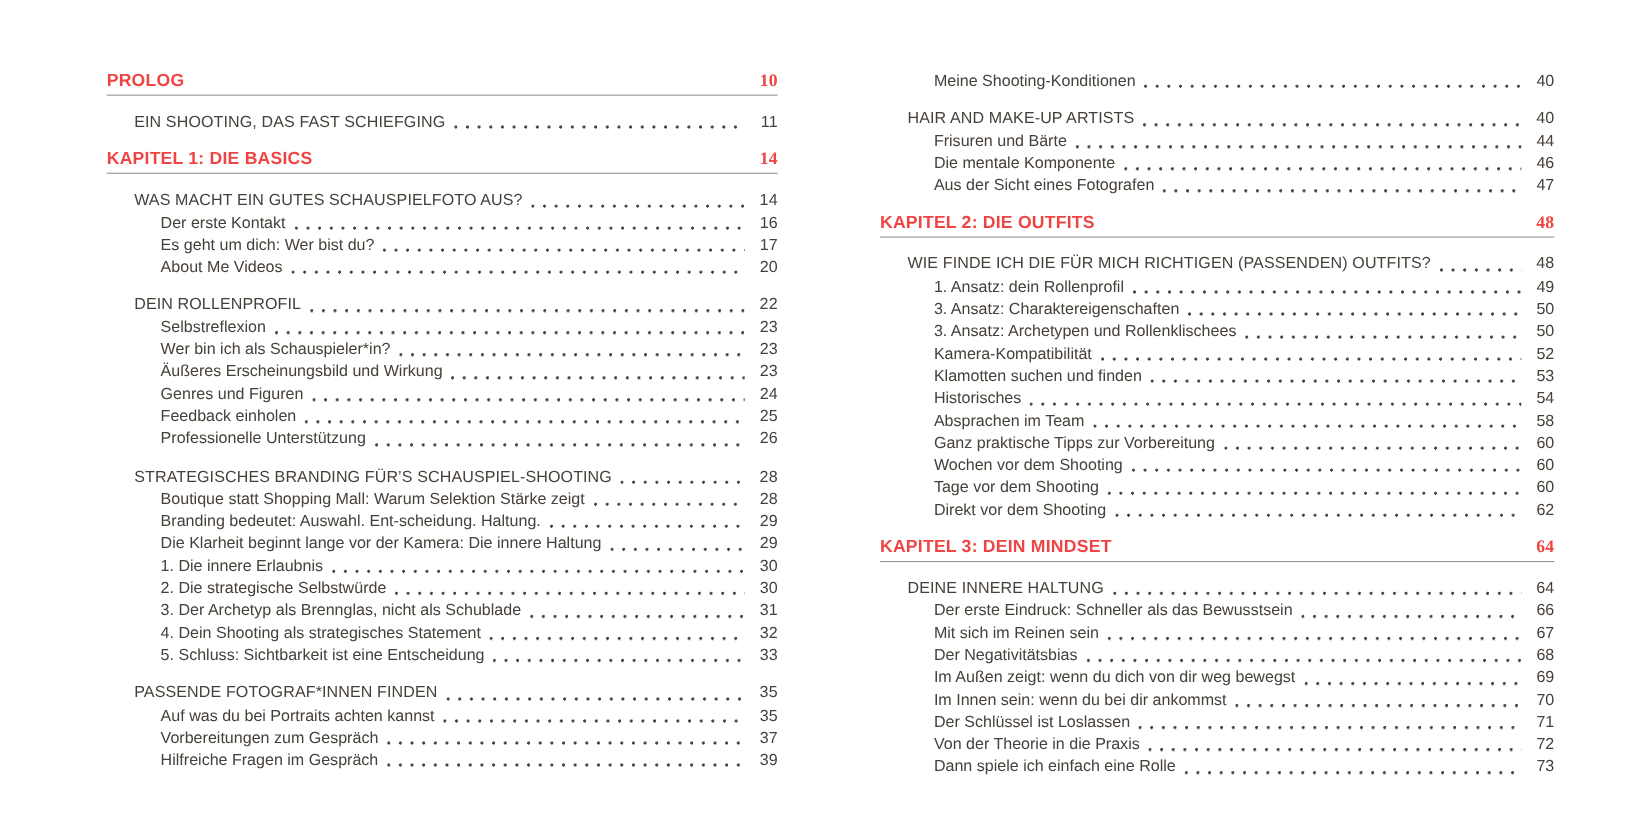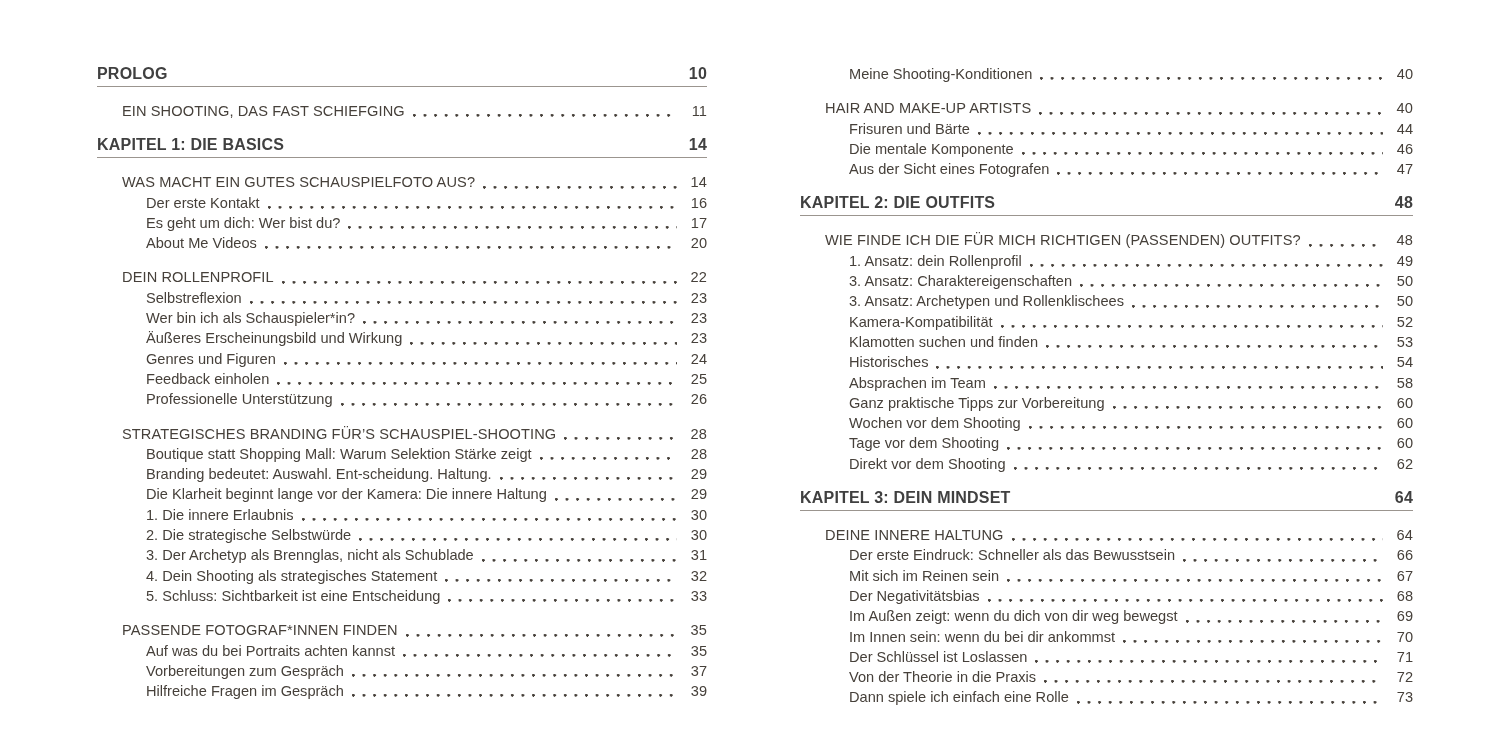--- a/index.html
+++ b/index.html
@@ -28,21 +28,21 @@
   .chapter {
     display: flex;
     align-items: baseline;
     margin-top: 14px;
     padding-bottom: 3px;
     border-bottom: 1.5px solid #9b958f;
     font-weight: bold;
     font-size: 16px;
     line-height: 19px;
     letter-spacing: 0.2px;
-    color: #404040;
+    color: #ef4444;
     margin-bottom: 1px;
   }
   .toc-column > .chapter:first-child { margin-top: 0; }
 
   .row {
     display: flex;
     align-items: baseline;
     line-height: 20.3px;
     font-size: 14.6px;
     justify-content: space-between;
@@ -66,21 +66,21 @@
     background-image: radial-gradient(circle at 1.4px 1.4px, #46403a 1.25px, rgba(0,0,0,0) 1.5px);
     background-size: 10.6px 3px;
     background-repeat: repeat-x;
     background-position: left bottom;
   }
   .pagenum {
     min-width: 24px;
     text-align: right;
     white-space: nowrap;
   }
-  .chapter .pagenum { font-weight: bold; }
+  .chapter .pagenum { font-weight: bold; font-family: Liberation Serif, serif; }
 </style>
 </head>
 <body>
 
 <div class="page">
   <div class="toc-column" id="col-left">
       <div class="chapter">
         <span class="label">PROLOG</span>
         <span class="spacer"></span>
         <span class="pagenum">10</span>

